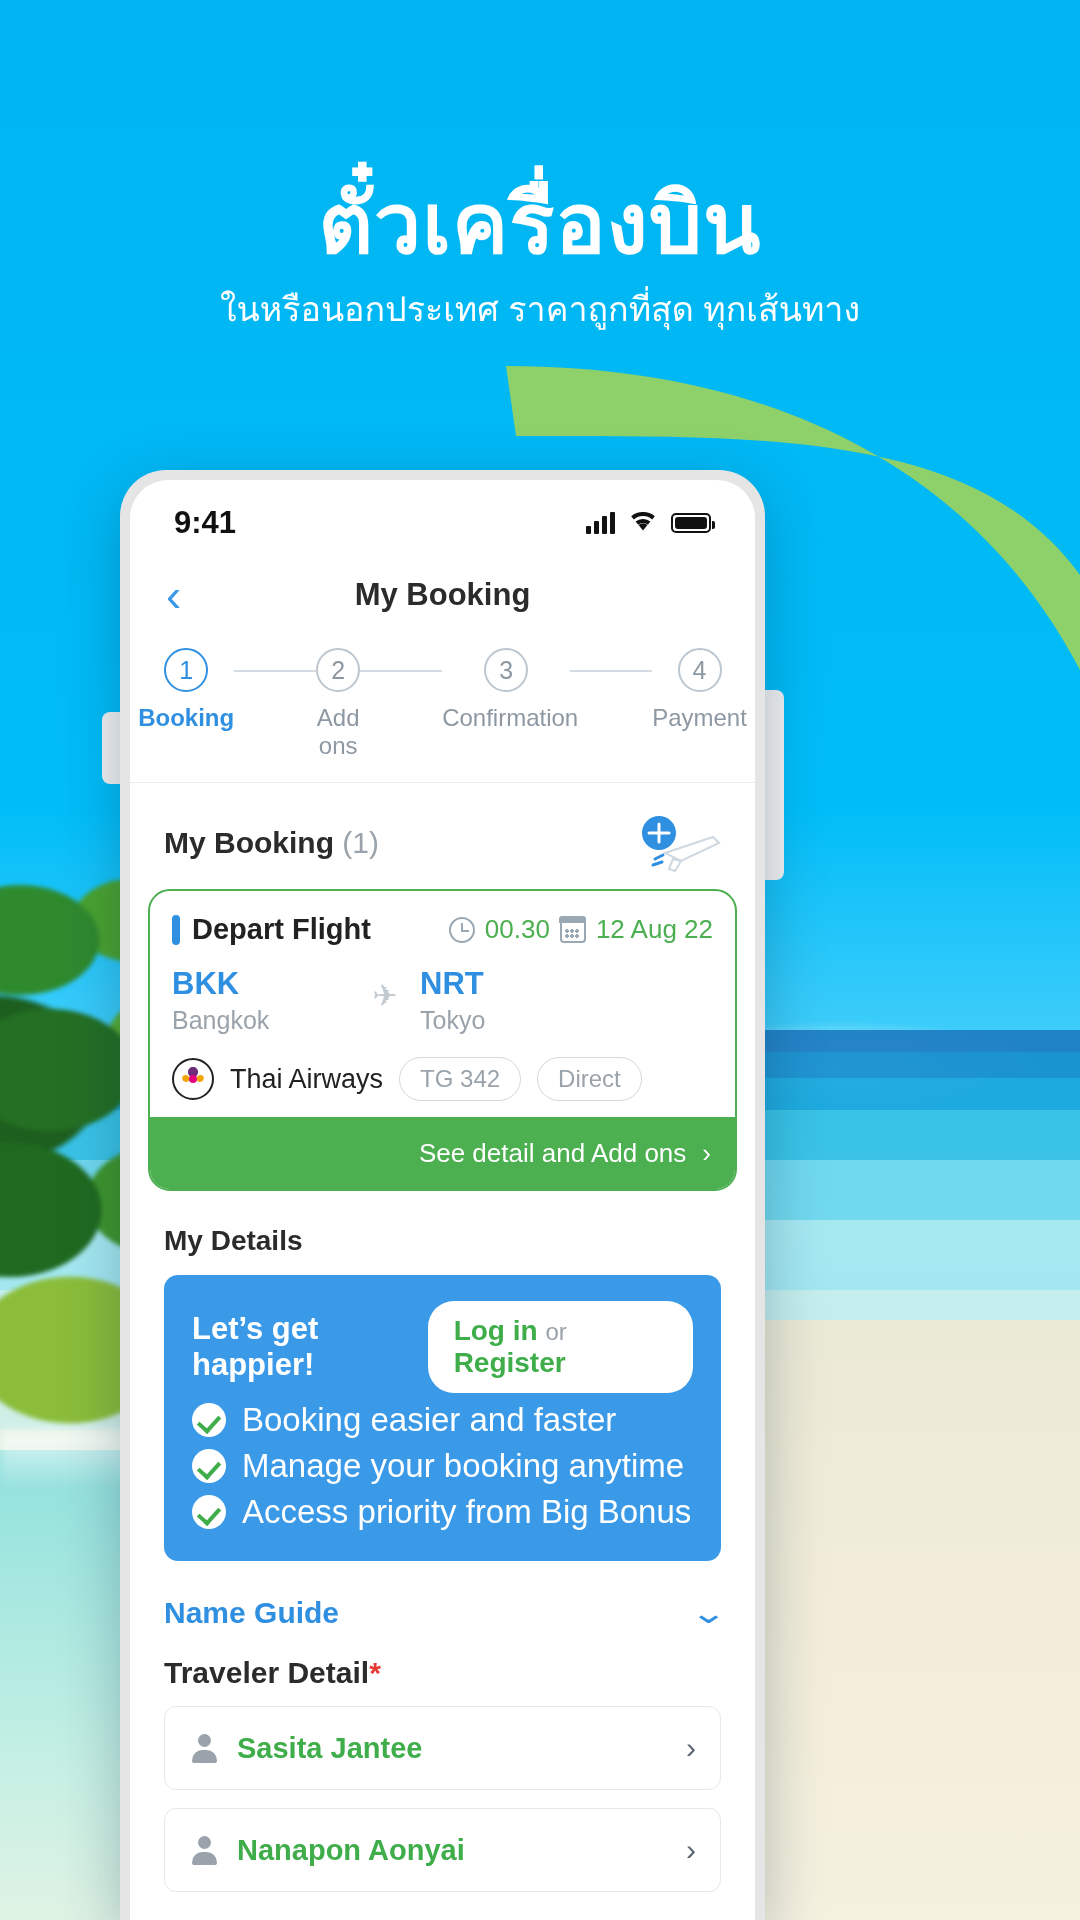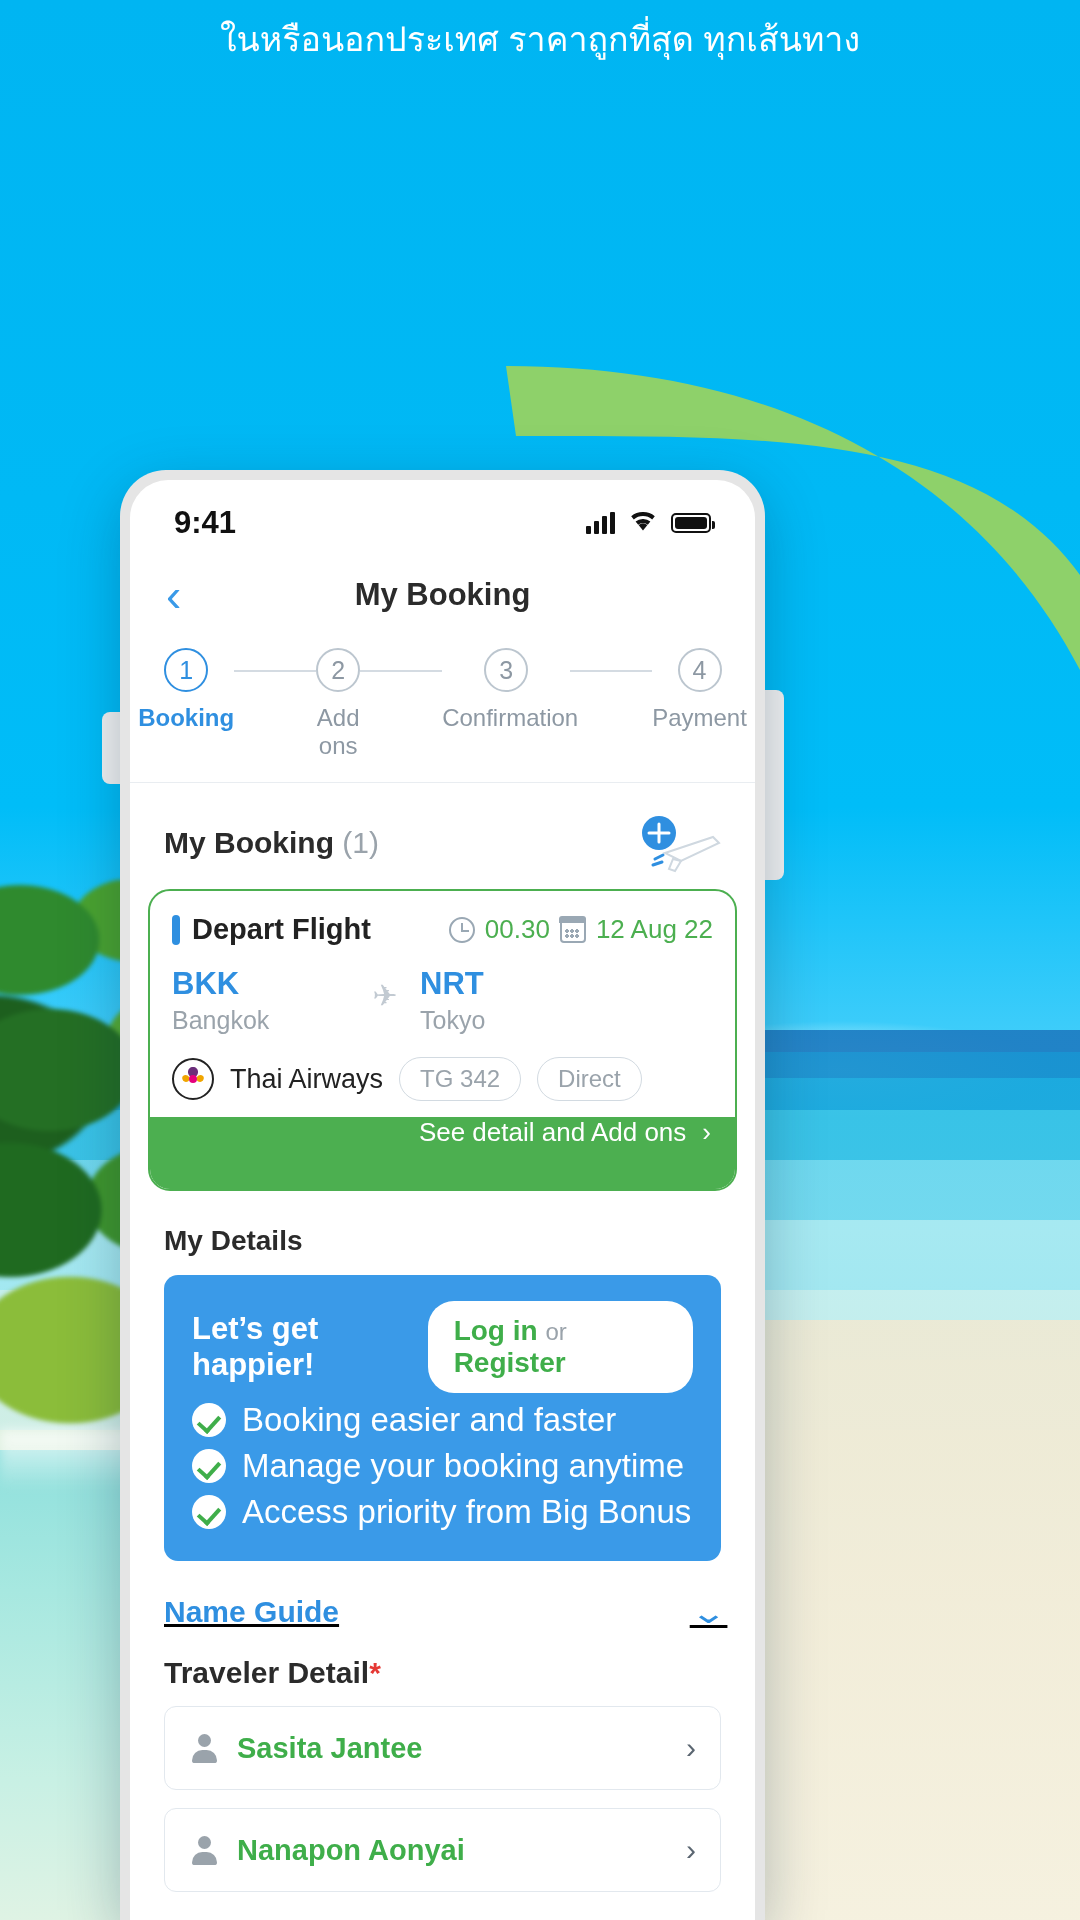--- a/index.html
+++ b/index.html
@@ -172,40 +172,40 @@
   .rt-code { font-size:31px; font-weight:bold; color:#2f8fe0; }
   .rt-city { font-size:25px; color:#9aa3ab; margin-top:4px; }
   .rt-plane { width:70px; text-align:center; padding-top:12px; font-size:30px; color:#c2cad2; }
 
   .fc-airline { display:flex; align-items:center; gap:16px; margin-top:22px; }
   .al-logo { width:42px; height:42px; border-radius:50%; border:2px solid #222; background:#fff;
     position:relative; overflow:hidden; flex:0 0 auto; }
   .al-name { font-size:27px; color:#222; }
   .chip { border:1.6px solid #d2dae1; border-radius:22px; padding:7px 20px; font-size:24px; color:#9aa3ab; }
 
-  .fc-cta { background:#4caf50; height:72px; display:flex; align-items:flex-start; justify-content:flex-end;
+  .fc-cta { background:#4caf50; height:72px; display:flex; align-items:center; justify-content:flex-end;
     padding-right:24px; gap:16px; color:#fff; font-size:26px; cursor:pointer; }
   .cta-chev { font-size:26px; }
 
   
   .sec-title { font-size:28px; font-weight:bold; color:#2b2b2b; padding:34px 34px 18px 34px; }
 
   .promo { margin:0 34px; background:#3a9ae8; border-radius:14px; padding:26px 28px 30px 28px; }
   .promo-top { display:flex; align-items:center; justify-content:space-between; }
   .promo-title { font-size:31px; font-weight:bold; color:#fff; }
   .promo-btn { background:#fff; border-radius:26px; padding:14px 26px; font-size:28px; cursor:pointer; }
   .promo-btn b { color:#3fae4a; }
   .promo-btn span { color:#9aa3ab; font-weight:normal; font-size:24px; }
   .promo-li { display:flex; align-items:center; gap:16px; margin-top:8px; font-size:33px; color:#fff; }
   .tick { width:34px; height:34px; border-radius:50%; background:#fff; position:relative; flex:0 0 auto; }
   .tick::after { content:""; position:absolute; left:10px; top:8px; width:10px; height:17px;
     border:4px solid #3fae4a; border-top:0; border-left:0; transform:rotate(42deg); }
 
-  .nameguide { display:flex; justify-content:space-between;
-    padding:34px 34px 26px 34px; cursor:pointer;text-decoration:underline; }
+  .nameguide { display:flex; align-items:center; justify-content:space-between;
+    padding:34px 34px 26px 34px; cursor:pointer; }
   .ng-text { font-size:30px; color:#2f8fe0; font-weight:bold; }
   .ng-chev { color:#2f8fe0; font-size:30px; transform:scaleX(1.5); }
 
   .trav-title { font-size:30px; font-weight:bold; color:#2b2b2b; padding:0 34px 16px 34px; }
   .trav-title i { color:#e53935; font-style:normal; }
 
   .trav-row { margin:0 34px 18px 34px; border:1.6px solid #e2e8ee; border-radius:12px;
     height:84px; display:flex; align-items:center; padding:0 24px; gap:18px; cursor:pointer;
     background:#fff; }
   .trav-ico { width:30px; height:30px; position:relative; flex:0 0 auto; }
@@ -230,20 +230,21 @@
 
   <div class="swoosh">
     <svg width="660" height="330" viewBox="0 0 660 330">
       <path d="M80 10 C 300 10 520 95 620 255 L660 330 L660 0 L80 0 Z" fill="none"></path>
       <path d="M76 26 C 330 26 540 120 650 330 L660 330 L660 250 C 560 90 340 96 86 96 Z" fill="#8ed16a"></path>
     </svg>
   </div>
 </div>
 
 <div class="hero">
+  <div class="hero-title">ตั๋วเครื่องบิน</div>
   <div class="hero-sub">ในหรือนอกประเทศ ราคาถูกที่สุด ทุกเส้นทาง</div>
 </div>
 
 <div class="side-pill-l"></div>
 <div class="side-pill-r"></div>
 
 <div class="phone-wrap">
   <div class="phone-shell">
     <div class="phone-screen">
 

